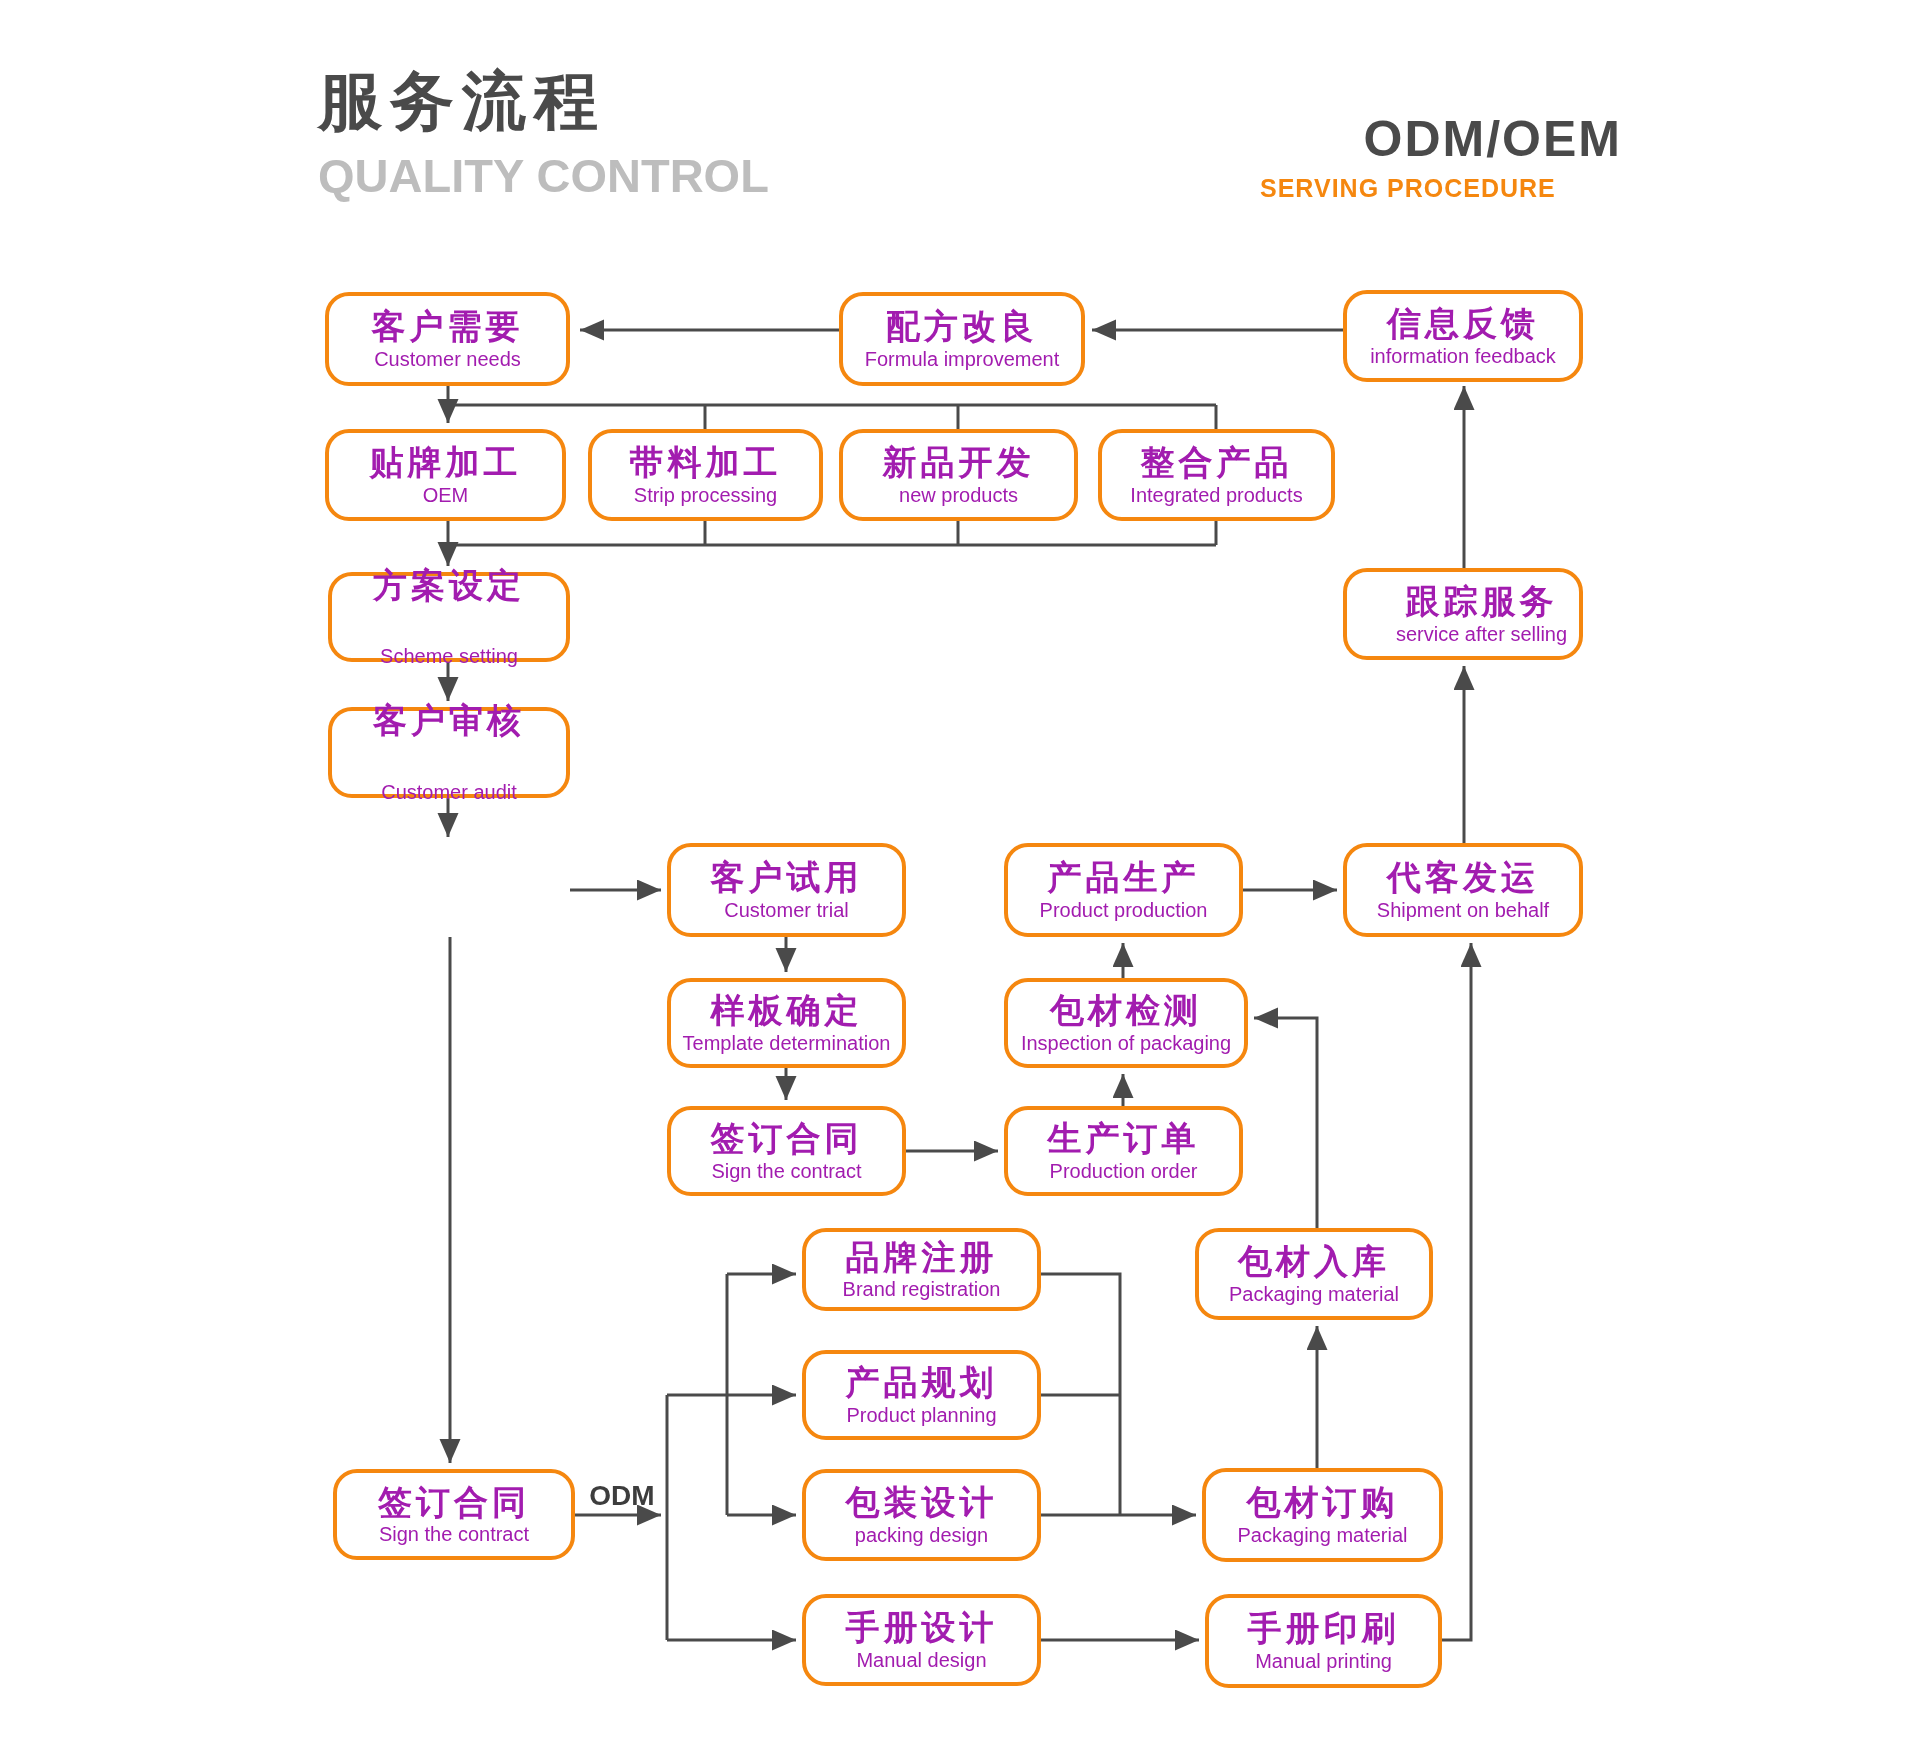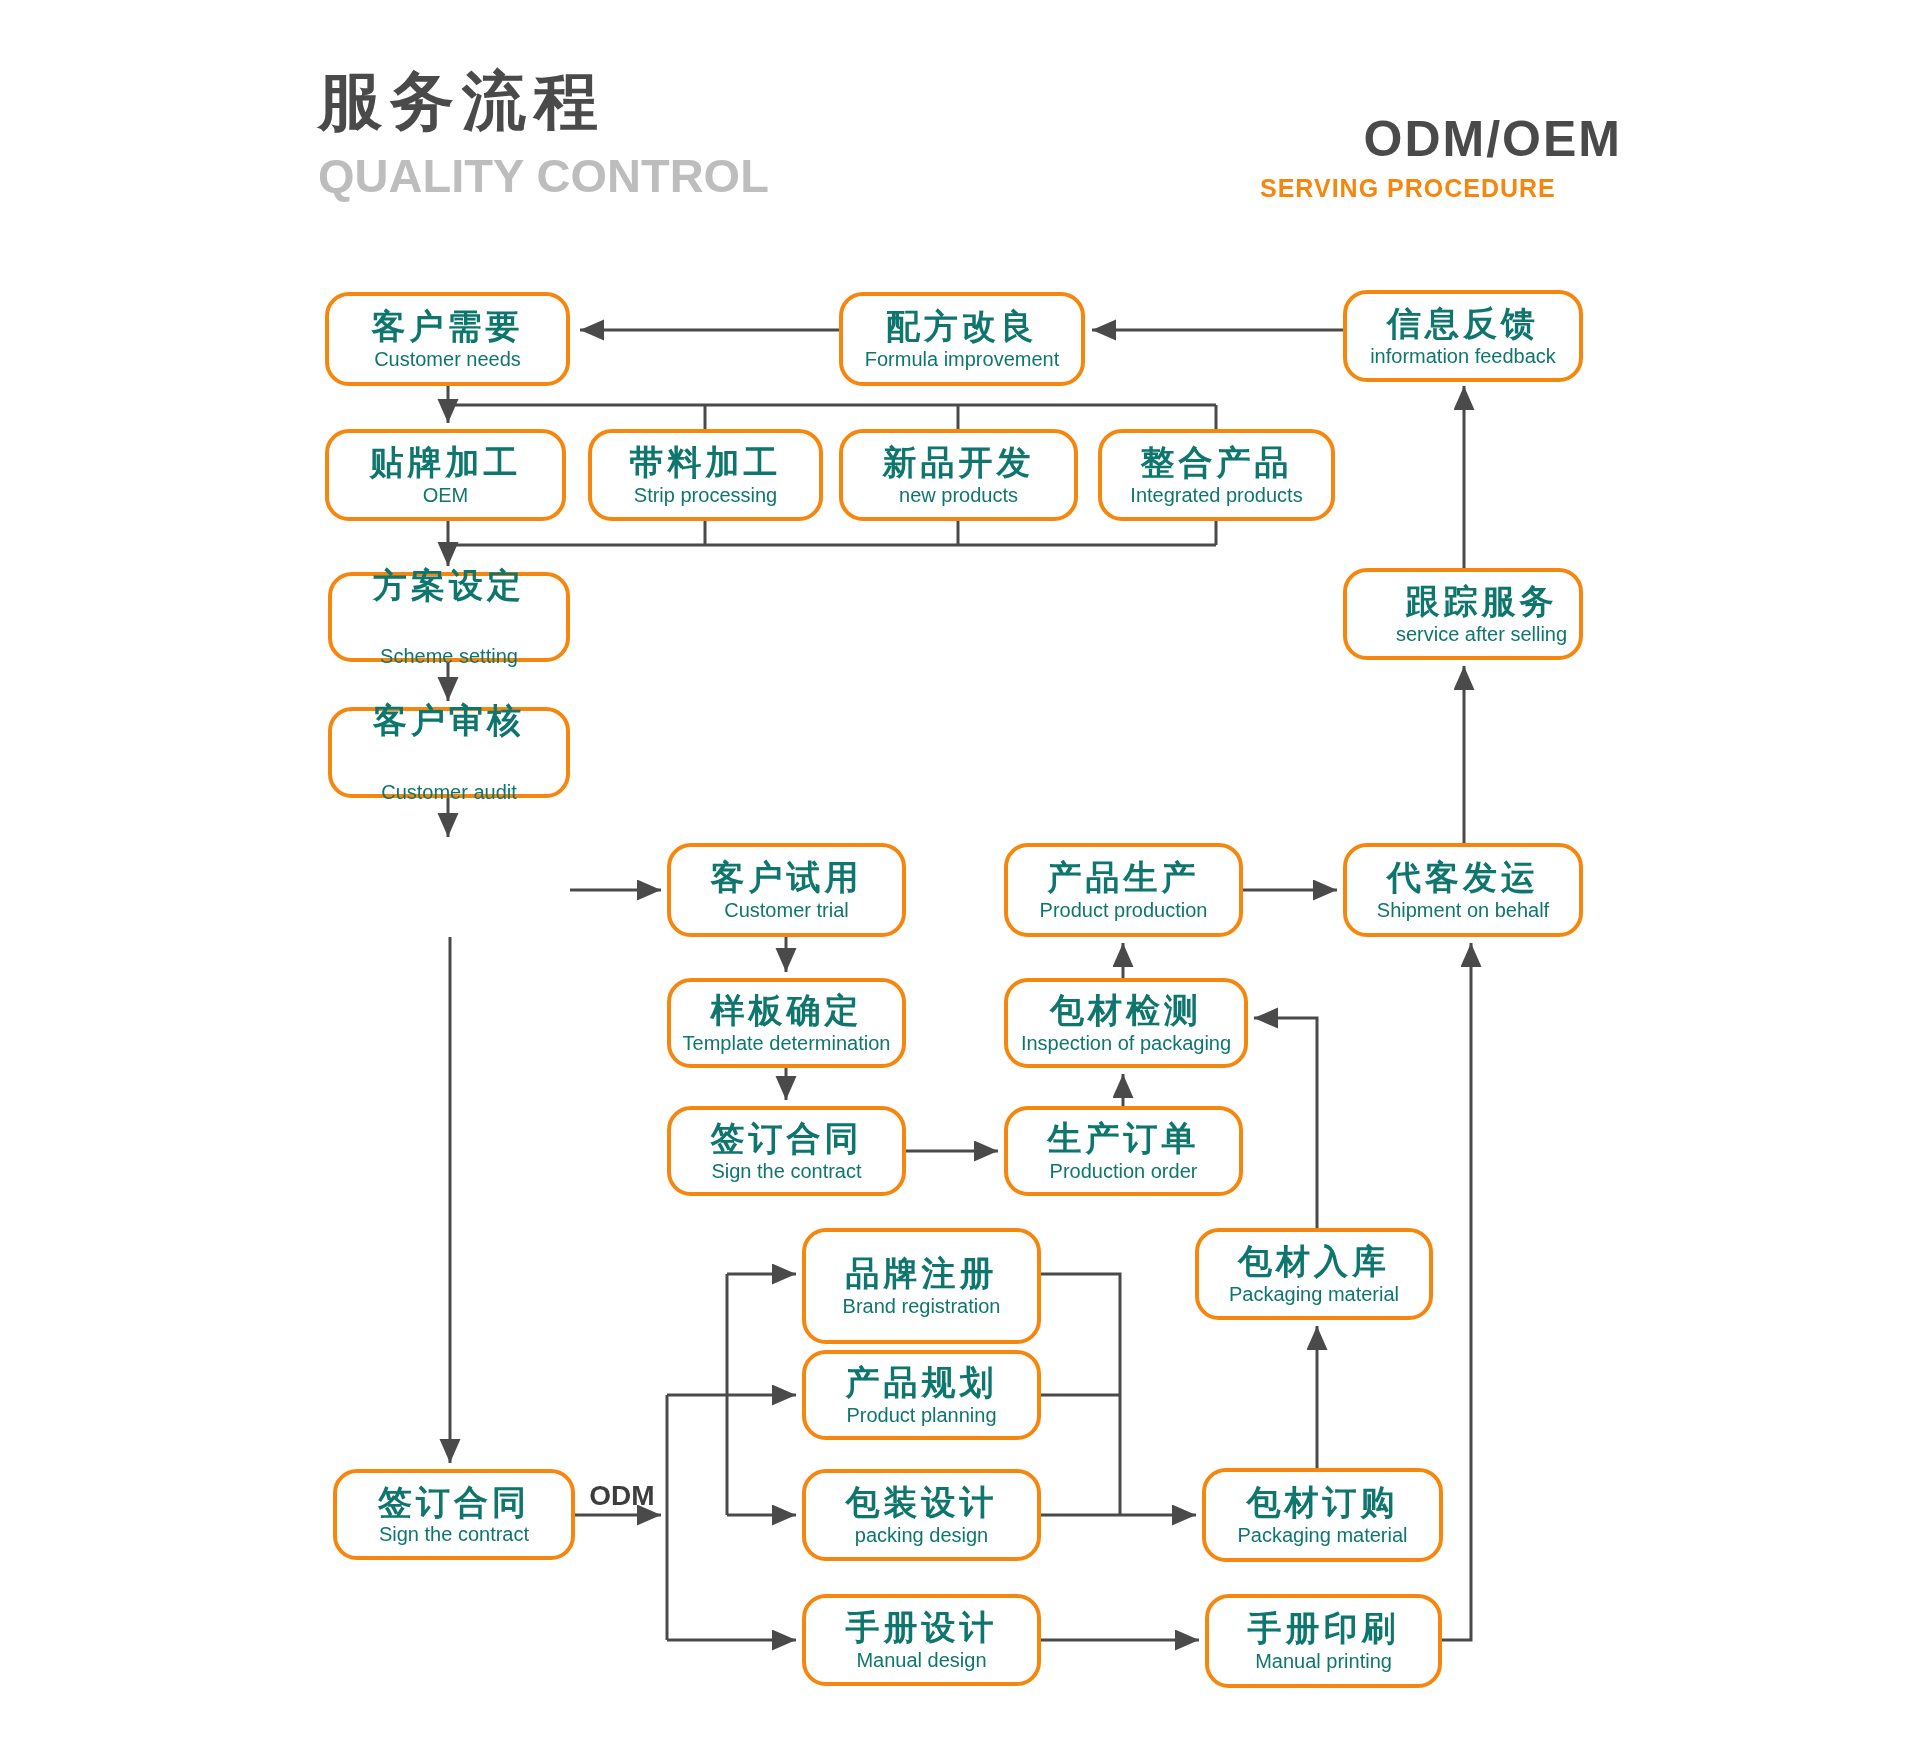--- a/index.html
+++ b/index.html
@@ -10,21 +10,21 @@
   .abs{position:absolute;}
   
   .title-zh{left:318px;top:58px;font-size:64px;font-weight:700;color:#4a4a4a;letter-spacing:8px;}
   .title-en{left:318px;top:148px;font-size:47px;font-weight:700;color:#bdbdbd;letter-spacing:0px;}
   .right-title{left:1260px;top:110px;width:362px;text-align:right;font-size:50px;font-weight:700;color:#4a4a4a;letter-spacing:2px;}
   .right-sub{left:1260px;top:174px;width:362px;font-size:25px;font-weight:700;color:#f5870f;letter-spacing:1px;}
   
   .node{
     position:absolute;border:4px solid #f5870f;border-radius:24px;background:#ffffff;
     display:flex;flex-direction:column;align-items:center;justify-content:center;
-    color:#0f766e;text-align:center;box-sizing:border-box;
+    color:#a21caf;text-align:center;box-sizing:border-box;
   }
   .node .zh{font-size:34px;font-weight:700;letter-spacing:4px;line-height:1.1;white-space:nowrap;}
   .node .en{font-size:20px;font-weight:400;letter-spacing:0px;margin-top:3px;line-height:1.05;white-space:nowrap;}
   
   .edge-label{left:580px;top:1480px;width:84px;text-align:center;font-size:28px;font-weight:700;color:#3d3d3d;}
   svg{position:absolute;left:0;top:0;}
 </style>
 </head>
 <body>
 
@@ -156,21 +156,21 @@
     <div class="en">Inspection of packaging</div>
   </div>
   <div class="node" style="left:667px;top:1106px;width:239px;height:90px;">
     <div class="zh">签订合同</div>
     <div class="en">Sign the contract</div>
   </div>
   <div class="node" style="left:1004px;top:1106px;width:239px;height:90px;">
     <div class="zh">生产订单</div>
     <div class="en">Production order</div>
   </div>
-  <div class="node" style="left:802px;top:1228px;width:239px;height:116px;">
+  <div class="node" style="left:802px;top:1228px;width:239px;height:83px;">
     <div class="zh">品牌注册</div>
     <div class="en">Brand registration</div>
   </div>
   <div class="node" style="left:1195px;top:1228px;width:238px;height:92px;">
     <div class="zh">包材入库</div>
     <div class="en">Packaging material</div>
   </div>
   <div class="node" style="left:802px;top:1350px;width:239px;height:90px;">
     <div class="zh">产品规划</div>
     <div class="en">Product planning</div>

